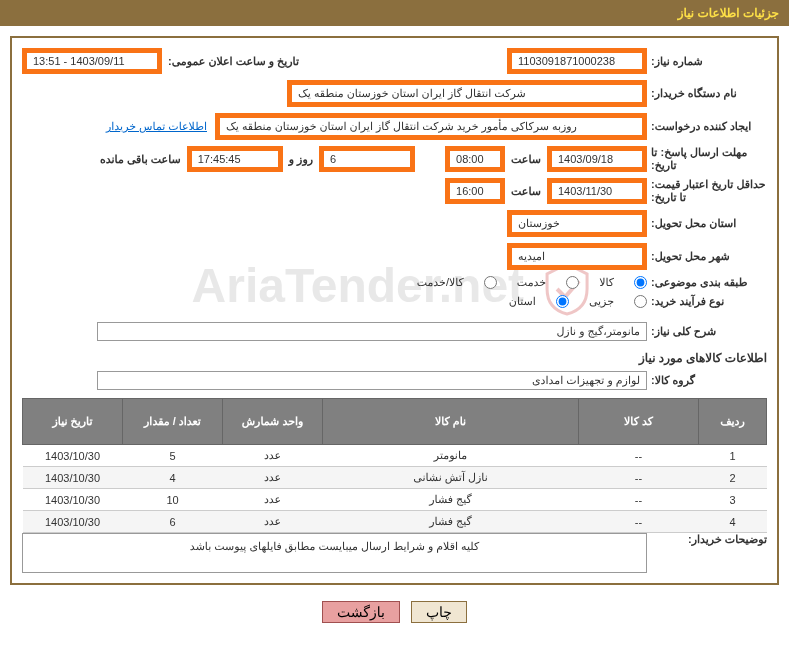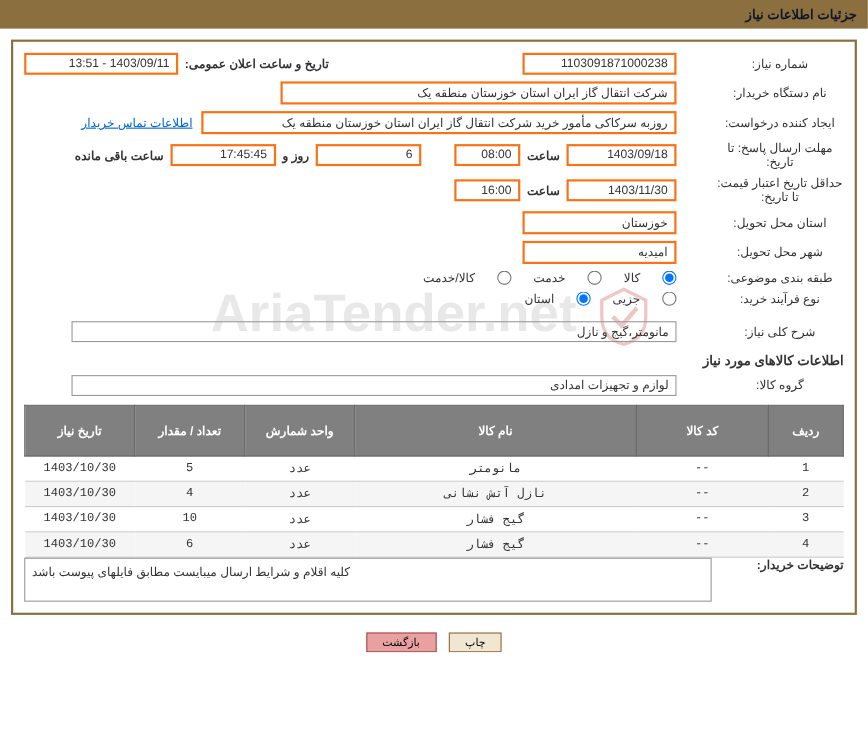--- a/index.html
+++ b/index.html
@@ -1,45 +1,45 @@
 <!DOCTYPE html>
 <html dir="rtl" lang="fa"><head>
 <meta charset="utf-8">
 <style>
 * { box-sizing: border-box; margin: 0; padding: 0; }
 body { font-family: Tahoma, Arial, sans-serif; font-size: 11px; background: #fff; direction: rtl; color: #333; width: 789px; }
-.header-bar { background: #8b6f3e; color: #0f172a; padding: 6px 10px; font-weight: bold; font-size: 12px; }
+.header-bar { background: #8b6f3e; color: #fde047; padding: 6px 10px; font-weight: bold; font-size: 12px; }
 .outer-frame { border: 2px solid #8b6f3e; margin: 10px; padding: 10px; position: relative; }
 .watermark { position: absolute; top: 220px; left: 50%; transform: translateX(-50%); font-size: 48px; color: rgba(180,180,180,0.3); font-weight: bold; z-index: 0; pointer-events: none; white-space: nowrap; }
 .watermark svg { display: inline-block; vertical-align: middle; opacity: 0.3; }
 .form-row { display: flex; align-items: center; margin-bottom: 6px; position: relative; z-index: 1; flex-wrap: wrap; }
-.label { font-weight: normal; width: 120px; text-align: center; padding-left: 4px; flex-shrink: 0; margin-left: 32px; }
+.label { font-weight: bold; width: 120px; text-align: left; padding-left: 4px; flex-shrink: 0; }
 .label-sm { font-weight: bold; padding: 0 6px; }
-.value-box { border: 2px solid #f97316; padding: 2px 6px; background: #fff; min-height: 18px; display: inline-block; text-align: right; }
+.value-box { border: 5px solid #f97316; padding: 2px 6px; background: #fff; min-height: 18px; display: inline-block; text-align: left; }
 .w-140 { width: 140px; }
 .w-100 { width: 100px; }
 .w-80 { width: 96px; }
 .w-60 { width: 60px; }
 .w-wide { width: 360px; }
 .link-text { color: #0066cc; text-decoration: underline; cursor: pointer; margin-right: 8px; }
 .radio-group { display: flex; gap: 20px; align-items: center; }
 .radio-item { display: flex; align-items: flex-start; gap: 20px; }
 .note-text { color: #666; margin-right: 10px; }
 .section-title { font-weight: bold; margin: 10px 0 6px 0; font-size: 12px; }
 .desc-box { border: 1px solid #999; width: 550px; padding: 2px 6px; min-height: 18px; }
 .table-wrap { margin-top: 8px; }
 table { width: 100%; border-collapse: collapse; }
 th { background: #808080; color: #fff; padding: 16px; text-align: center; font-weight: bold; border: 1px solid #666; font-size: 11px; }
-td { padding: 4px; text-align: center; border-bottom: 1px solid #ccc; font-family: Liberation Mono, monospace; }
+td { padding: 4px; text-align: center; border-bottom: 1px solid #ccc; }
 tr:nth-child(even) td { background: #f5f5f5; }
 .footer-row { display: flex; align-items: flex-start; }
 .footer-label { font-weight: bold; width: 120px; }
-.footer-box { border: 1px solid #999; padding: 6px; flex: 1; min-height: 40px; text-align: left; }
+.footer-box { border: 1px solid #999; padding: 6px; flex: 1; min-height: 40px; text-align: center; }
 .btn-row { text-align: center; margin-top: 16px; }
-.btn { border: 1px solid #8b6f3e; background: #f0e6d2; padding: 2px 14px; cursor: pointer; font-family: inherit; font-size: 10px; margin: 0 4px; }
+.btn { border: 1px solid #8b6f3e; background: #f0e6d2; padding: 2px 14px; cursor: pointer; font-family: inherit; font-size: 14px; margin: 0 4px; }
 .btn-back { background: #e8a0a0; border: 1px solid #a05050; }
 </style>
 </head>
 <body>
 
 <div class="header-bar">
   <span>جزئیات اطلاعات نیاز</span>
 </div>
 
 <div class="outer-frame">

